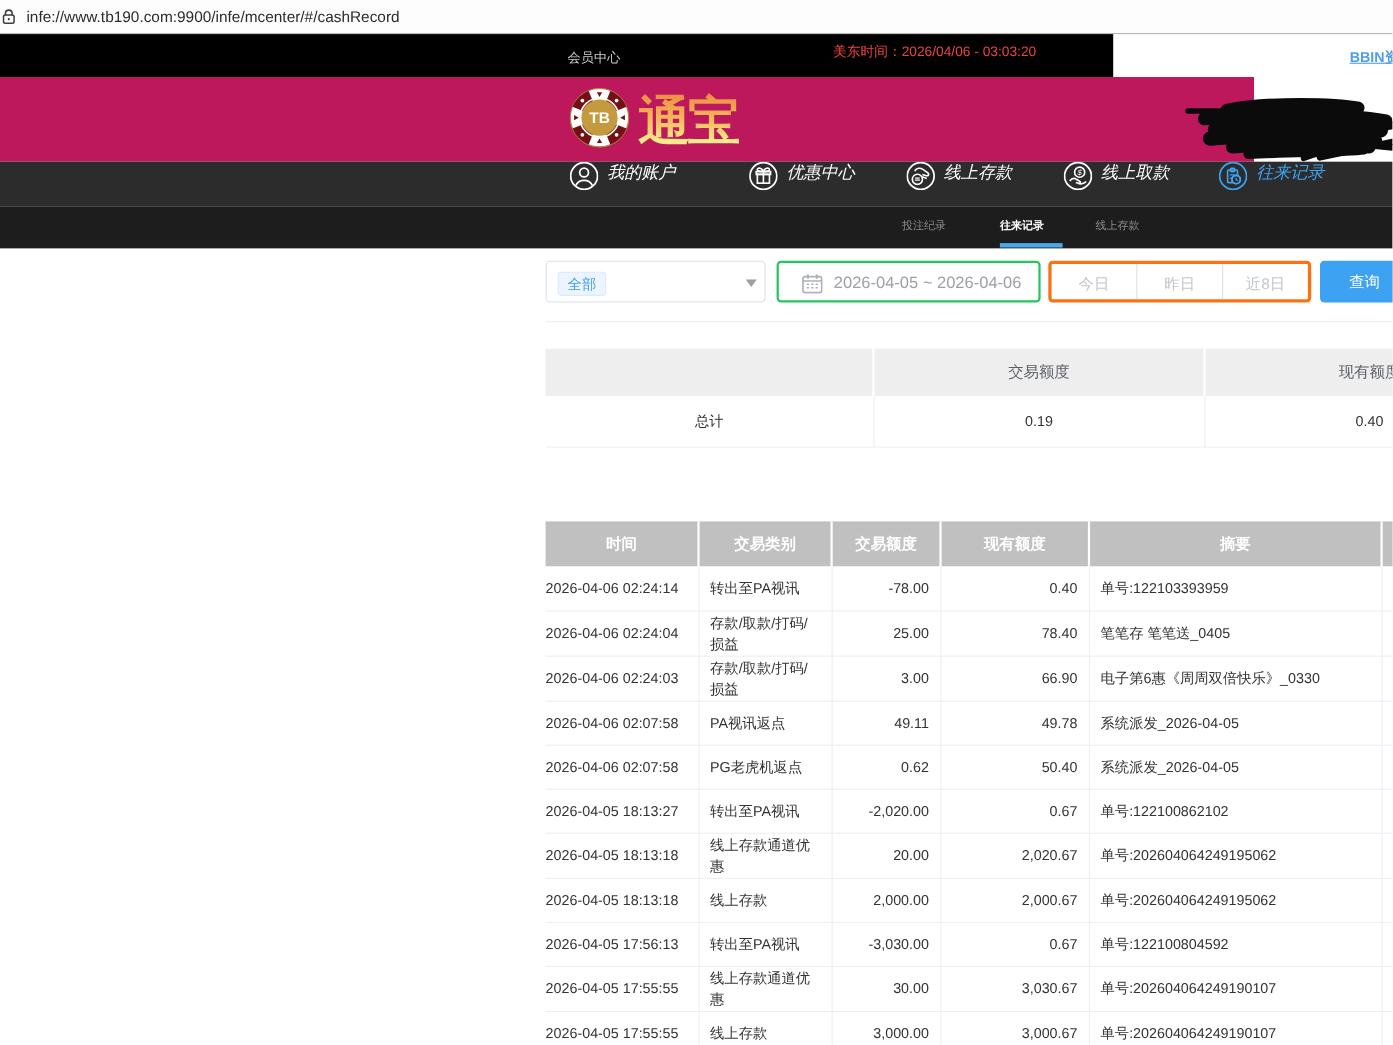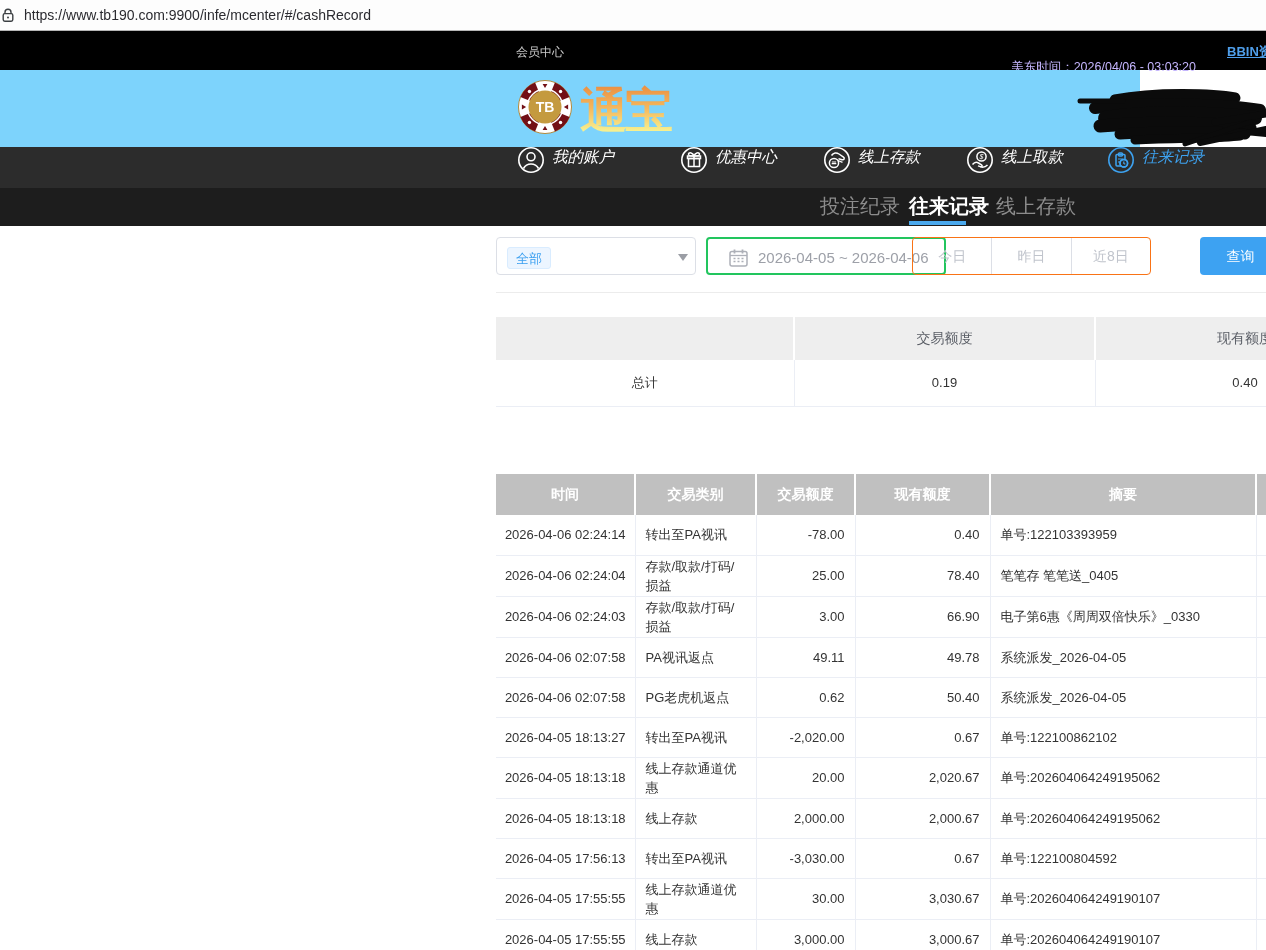--- a/index.html
+++ b/index.html
@@ -4,83 +4,83 @@
 <style>
   * { margin:0; padding:0; box-sizing:border-box; }
   html,body { width:1266px; height:950px; overflow:hidden; background:#fff;
     font-family:"Liberation Sans",sans-serif; }
   .abs { position:absolute; }
   
   .urlbar { position:relative; width:1266px; height:31px; background:#fdfdfd;
     border-bottom:1px solid #b5b5b5; }
   .urlbar .url { position:absolute; left:24px; top:7px; font-size:14px; color:#2b2b30; }
   
-  .topbar { position:relative; width:1266px; height:39px; background:#000; }
+  .topbar { position:relative; width:1012px; height:39px; background:#000; }
   .topbar .mc { position:absolute; left:516px; top:13px; font-size:12px; color:#cccccc; }
-  .topbar .time { position:absolute; right:70px; top:28px; font-size:12.5px; color:#c4b5fd; }
+  .topbar .time { position:absolute; right:70px; top:8px; font-size:12.5px; color:#ef4444; }
   .topbar .bbin { position:absolute; left:1227px; top:12px; font-size:13px; color:#4f9eea;
     text-decoration:underline; font-weight:bold; white-space:nowrap; }
   
-  .header { position:relative; width:1140px; height:77px; background:#7dd3fc; }
+  .header { position:relative; width:1140px; height:77px; background:#be185d; }
   
   .nav { position:relative; width:1266px; height:41px; background:#2c2c2c; }
   .navitem { position:absolute; top:0; height:41px; display:flex; align-items:flex-start;
     color:#ffffff; font-size:15.5px;font-style:italic; }
   .navitem svg { margin-right:8px; }
   .navitem.active { color:#3da2f0; }
   
   .subnav { position:relative; width:1266px; height:38px; background:#1d1d1d; }
-  .tab { position:absolute; top:0; height:38px; line-height:36px; font-size:20px; color:#8c8c8c; }
+  .tab { position:absolute; top:0; height:38px; line-height:36px; font-size:10px; color:#8c8c8c; }
   .tab.active { color:#ffffff; font-weight:bold; }
   .tabline { position:absolute; left:909px; top:33px; width:57px; height:4px; background:#4aa9ee; }
   
   .content { position:relative; width:1266px; height:724px; background:#fff; }
   .selbox { position:absolute; left:496px; top:11px; width:200px; height:38px;
     border:1px solid #dcdfe6; border-radius:4px;padding-left:20px; }
   .tag { position:absolute; left:10px; top:9px; height:22px; line-height:21px; padding:0 8px;
     background:#ecf5ff; border:1px solid #d9ecff; border-radius:3px; color:#3a9ff0; font-size:13px; }
   .selarrow { position:absolute; right:7px; top:16px; width:0; height:0;
     border-left:5.5px solid transparent; border-right:5.5px solid transparent; border-top:7px solid #9b9ea5; }
   .datebox { position:absolute; left:706px; top:11px; width:240px; height:38px;
     border:2px solid #22c55e; border-radius:4px; color:#9da0a8; font-size:14px; }
   .datebox span { position:absolute; left:50px; top:10px; font-size:15px; }
-  .btngroup { position:absolute; left:912px; top:11px; width:239px; height:38px;
-    border:1px solid #f97316; border-radius:4px; display:flex; }
+  .btngroup { position:absolute; left:953px; top:11px; width:239px; height:38px;
+    border:3px solid #f97316; border-radius:4px; display:flex; }
   .btngroup div { flex:1; text-align:center; line-height:36px; font-size:14px; color:#c0c4cc;
     border-right:1px solid #dcdfe6; }
   .btngroup div:last-child { border-right:none; }
   .qbtn { position:absolute; left:1200px; top:11px; width:81px; height:38px; background:#3da2f2;
     border-radius:4px; color:#fff; font-size:14px; text-align:center; line-height:38px; }
   .sep { position:absolute; left:496px; top:66px; width:770px; height:1px; background:#ececec; }
   
   .sumtable { position:absolute; left:496px; top:91px; width:899px; }
   .sumtable table { border-collapse:collapse; table-layout:fixed; width:899px; font-size:13px; }
   .sumtable th { background:#eeeeee; height:43px; font-weight:normal; color:#5a5e66; font-size:14px;
     border-right:2px solid #fff; }
   .sumtable td { background:#fff; height:46px; text-align:center; color:#333;
     border-right:1px solid #ebeef5; border-bottom:1px solid #ebeef5; }
   
   .maintable { position:absolute; left:496px; top:248px; width:899px; }
   .maintable table { border-collapse:collapse; table-layout:fixed; width:899px; font-size:13px; }
   .maintable th { background:#c0c0c0; height:41px; color:#fff; font-size:14px; font-weight:bold;
     border-right:2px solid #fff;margin-top:40px; }
   .maintable td { height:40px; color:#333; border-right:1px solid #ebeef5;
     border-bottom:1px solid #ebeef5; padding:1px 10px; line-height:19px; background:#fff; }
-  .maintable td.c { text-align:center; white-space:nowrap; padding:1px 0; }
+  .maintable td.c { white-space:nowrap; padding:1px 0; }
   .maintable td.r { text-align:right; }
 </style>
 </head>
 <body>
 <div class="urlbar">
   <svg class="abs" style="left:1px;top:8px" width="14" height="14" viewBox="0 0 14 14">
     <path d="M4 6 V4.2 a3 3 0 0 1 6 0 V6" fill="none" stroke="#3c4043" stroke-width="1.4"></path>
     <rect x="2.2" y="5.6" width="9.6" height="7.6" rx="1.6" fill="none" stroke="#3c4043" stroke-width="1.4"></rect>
     <circle cx="7" cy="9.4" r="1" fill="#3c4043"></circle>
   </svg>
-  <span class="url">https://www.tb190.com:9900/infe/mcenter/#/cashRecord</span>
+  <span class="url">infe://www.tb190.com:9900/infe/mcenter/#/cashRecord</span>
 </div>
 <div class="topbar">
   <span class="mc">会员中心</span>
   <span class="time">美东时间：2026/04/06 - 03:03:20</span>
   <a class="bbin">BBIN资讯端</a>
 </div>
 <div class="header">
   <svg class="abs" style="left:517px;top:9px" width="56" height="56" viewBox="0 0 56 56" id="chip">
       <circle cx="28" cy="28" r="26.5" fill="#ffffff" stroke="#b3893a" stroke-width="1"></circle>
       <path d="M28 28 L37.92707472552167 3.429627853980133 A26.5 26.5 0 0 1 52.570372146019864 18.072925274478333 Z" fill="#731016"></path>

